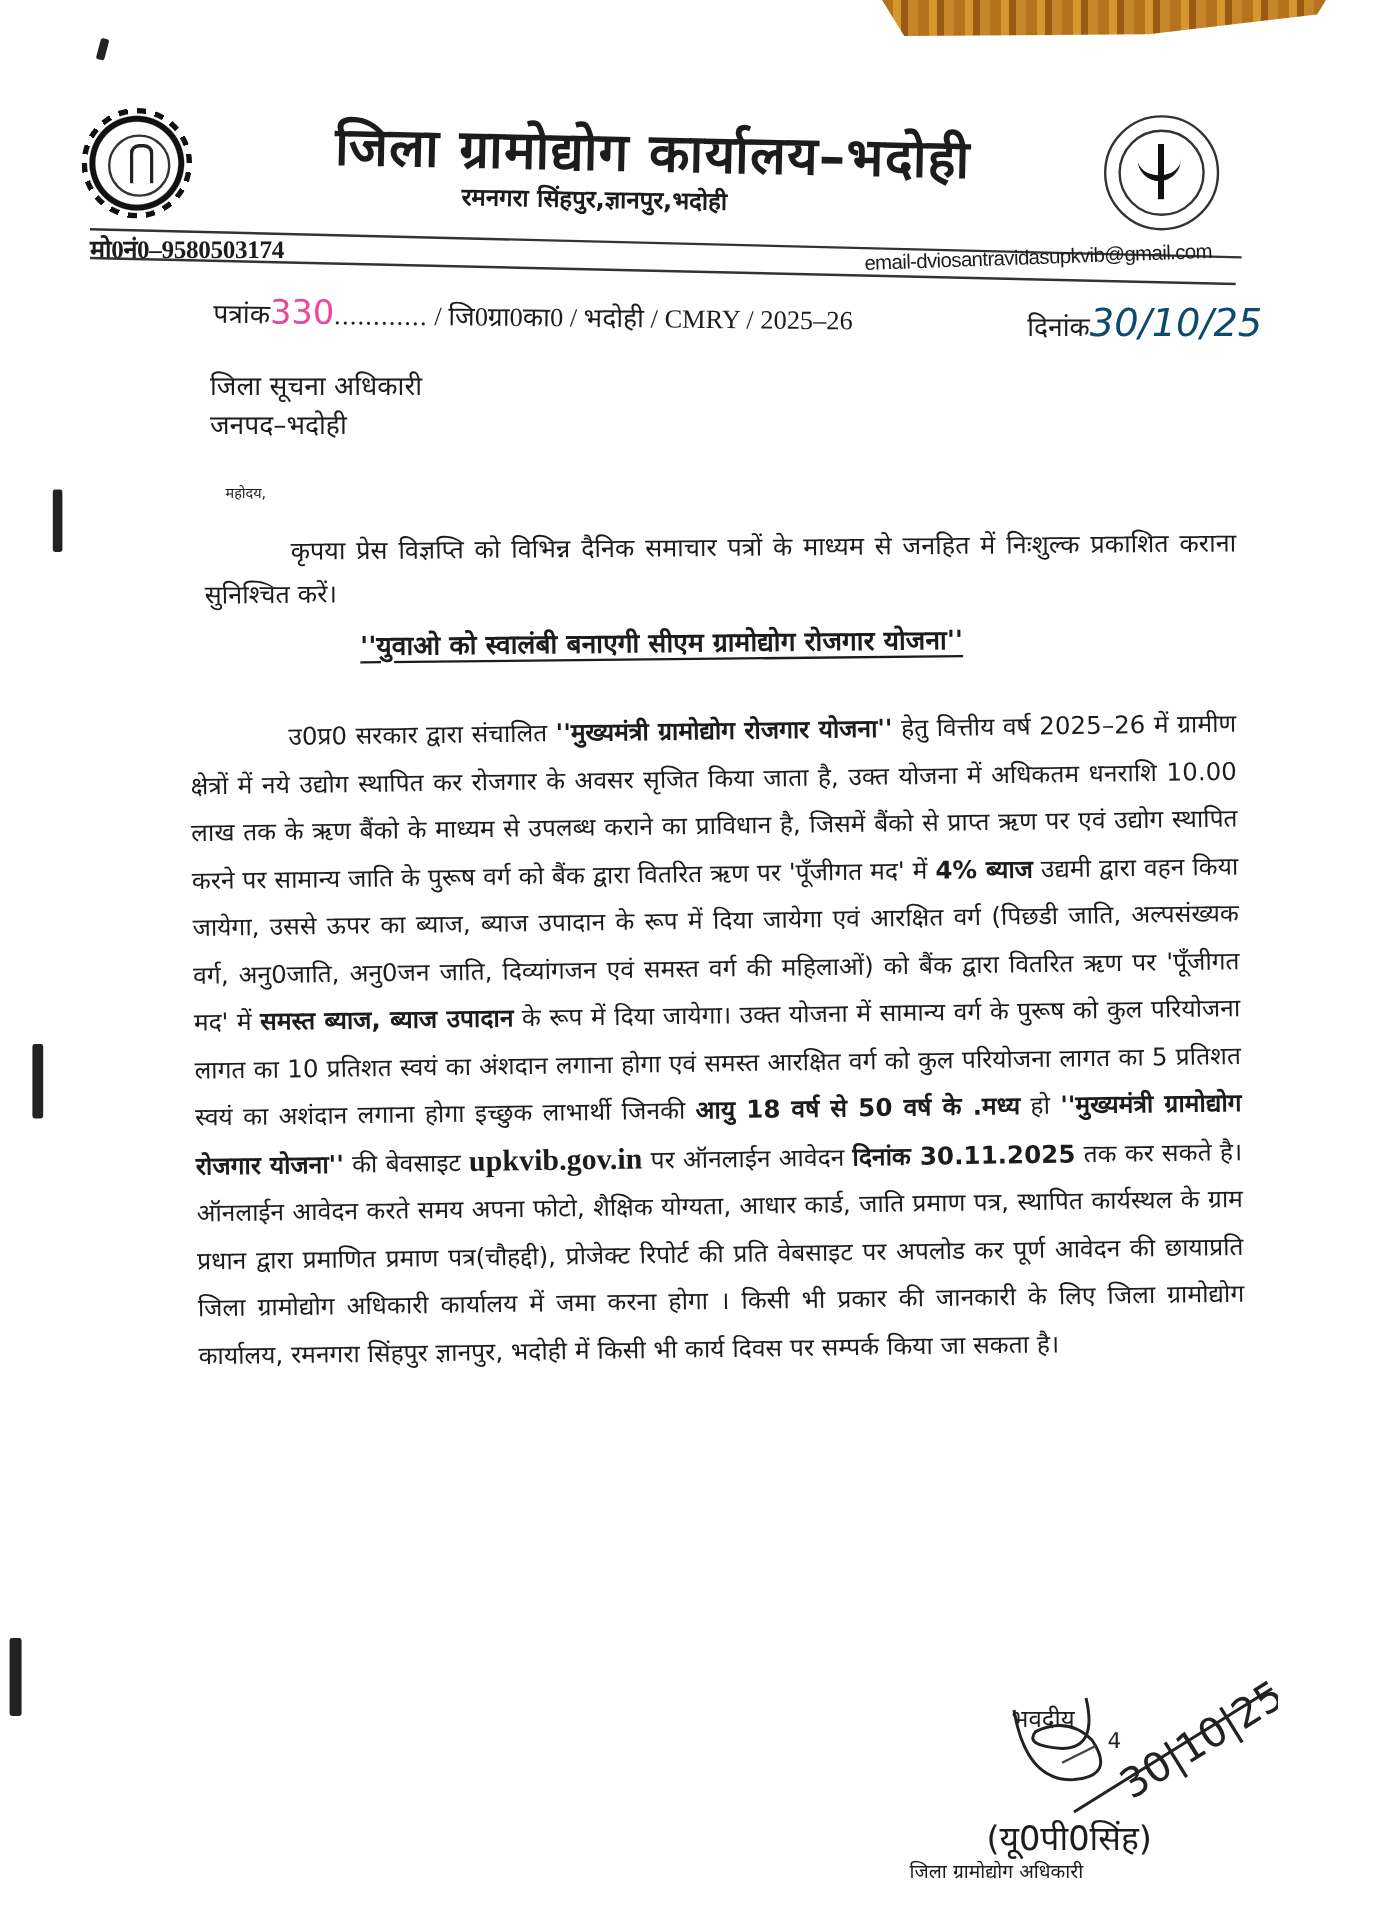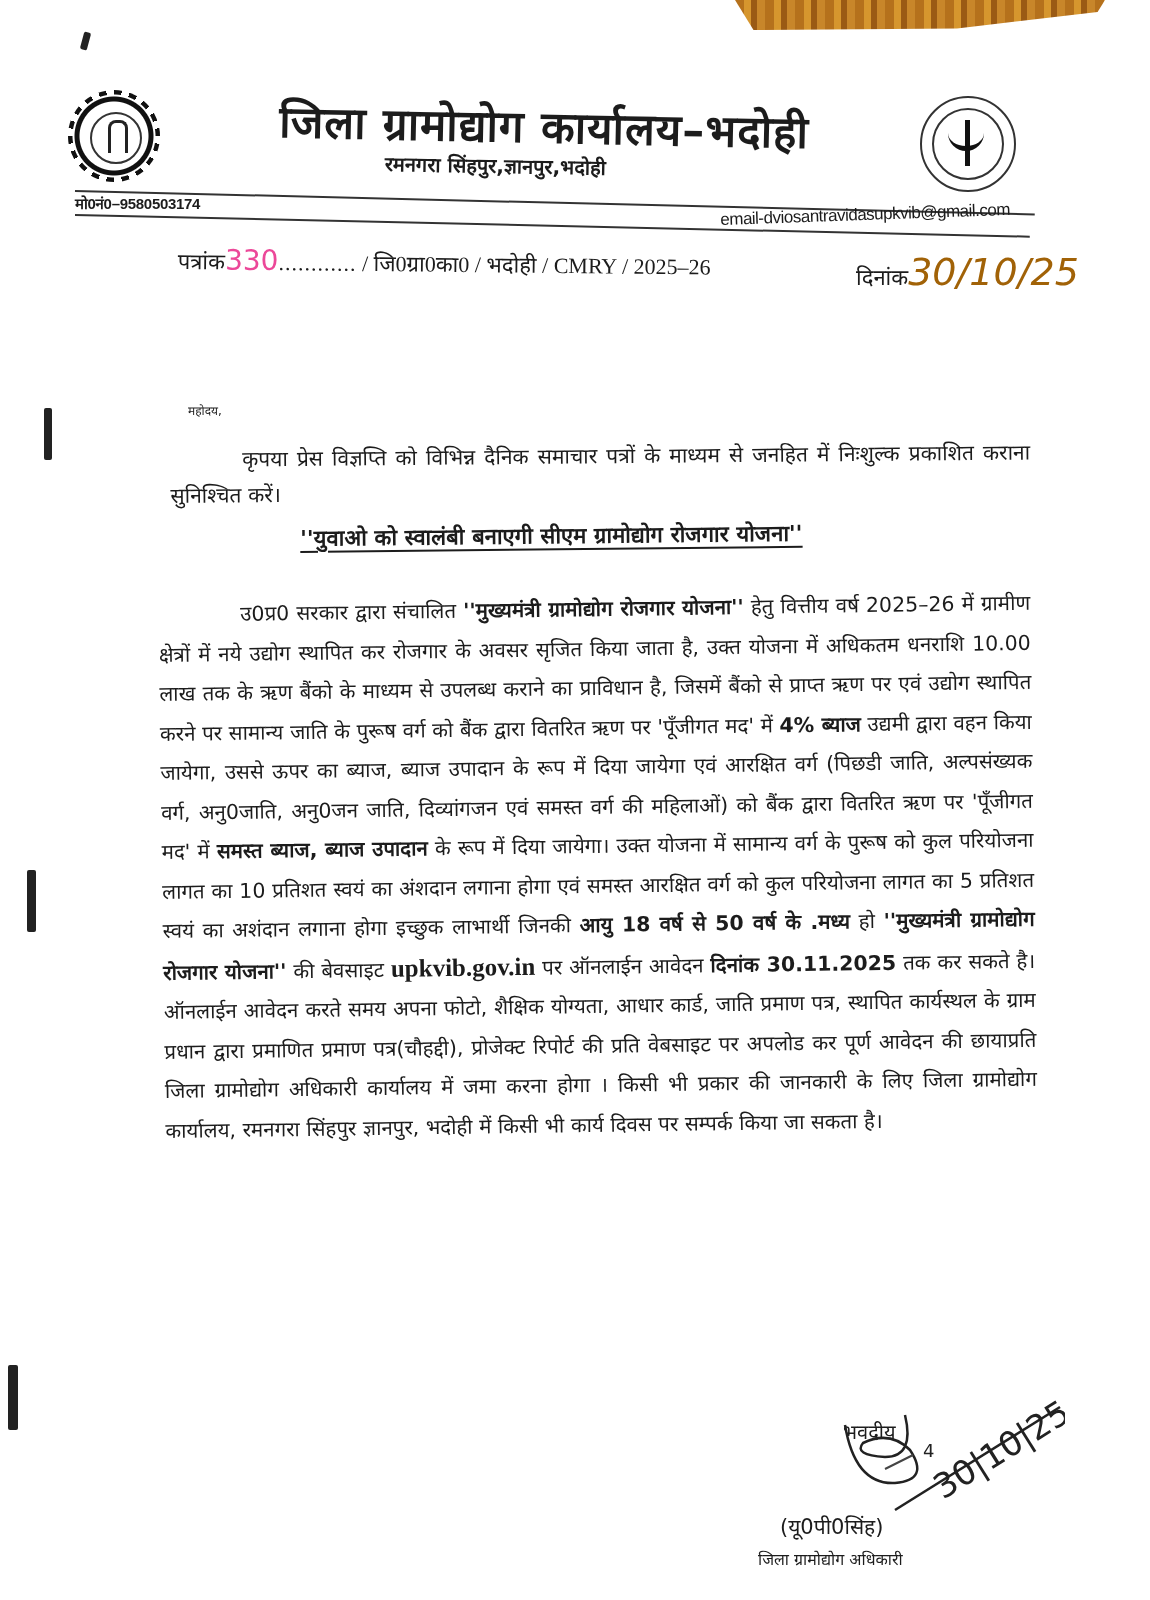--- a/index.html
+++ b/index.html
@@ -56,40 +56,40 @@
   .office-addr {
     position: absolute; left: 385px; top: 150px;
     font-size: 20px; font-weight: bold;
     transform: rotate(1deg); transform-origin: left top;
   }
   .rule {
     position: absolute; height: 2px; background: #333;
     transform-origin: left center;
   }
   .phone {
-    position: absolute; left: 75px; top: 193px; font-size: 15px; font-weight: bold;
-    font-family: Liberation Sans, sans-serif; letter-spacing: -0.3px;
+    position: absolute; left: 75px; top: 193px; font-size: 21px; font-weight: bold;
+    font-family: Liberation Serif, serif; letter-spacing: -0.3px;
   }
   .email {
     position: absolute; left: 720px; top: 210px; font-size: 17px;
     font-family: "Liberation Sans", sans-serif; letter-spacing: -0.5px;
     transform: rotate(-2deg); transform-origin: left top;
   }
   .ref-line {
     position: absolute; left: 178px; top: 243px; font-size: 22px;
     font-family: "Liberation Serif", serif;
     transform: rotate(0.6deg); transform-origin: left top; white-space: nowrap;
   }
   .ref-line .hand { color: #ec4899; font-family: "DejaVu Sans", sans-serif; font-size: 28px; }
   .ref-line .dots { letter-spacing: 1px; }
   .date-line {
     position: absolute; left: 856px; top: 250px; font-size: 22px; white-space: nowrap;
     font-family: "Liberation Serif", serif;
   }
-  .date-line .hand { color: #a16207; font-size: 38px; font-family: "DejaVu Sans", sans-serif; font-style: italic; }
+  .date-line .hand { color: #0c4a6e; font-size: 32px; font-family: "DejaVu Sans", sans-serif; font-style: italic; }
   .block { position: absolute; font-family: "DejaVu Sans", sans-serif; }
   .recipient { left: 175px; top: 306px; font-size: 22px; line-height: 33px; }
   .salutation { left: 188px; top: 402px; font-size: 12px; }
   .request {
     left: 170px; top: 442px; width: 860px; font-size: 21px; line-height: 36px;
     text-align: justify; text-indent: 72px;
     transform: rotate(-0.5deg); transform-origin: left top;
   }
   .headline {
     left: 300px; top: 522px; font-size: 22px; font-weight: bold;
@@ -98,21 +98,21 @@
   }
   .body-text {
     left: 158px; top: 596px; width: 872px; font-size: 20.5px; line-height: 39.5px;
     text-align: justify; text-indent: 82px;
     transform: rotate(-0.8deg); transform-origin: left top;
   }
   .body-text b { font-weight: bold; }
   .body-text .site { font-family: "Liberation Serif", serif; font-weight: bold; font-size: 25px; }
   .signoff { left: 843px; top: 1390px; font-size: 20px; margin-top: 28px; }
   .sig-svg { position: absolute; left: 835px; top: 1395px; }
-  .signer { left: 780px; top: 1512px; font-size: 21px; }
+  .signer { left: 822px; top: 1512px; font-size: 28px; }
   .designation { left: 758px; top: 1548px; font-size: 16px; }
 </style>
 </head>
 <body>
 
 <div class="page">
   <div class="wood"></div>
 
   <div class="margin-mark" style="left:82px;top:32px;width:7px;height:18px;transform:rotate(15deg);"></div>
   <div class="margin-mark" style="left:44px;top:408px;width:8px;height:52px;"></div>
@@ -135,20 +135,24 @@
   <div class="email">email-dviosantravidasupkvib@gmail.com</div>
 
   <div class="ref-line">
     <span>पत्रांक</span><span class="hand">330</span><span class="dots">............</span>
     <span>/ जि0ग्रा0का0 / भदोही / CMRY / 2025–26</span>
   </div>
   <div class="date-line">
     <span>दिनांक</span><span class="hand">30/10/25</span>
   </div>
 
+  <div class="block recipient">
+    <div>जिला सूचना अधिकारी</div>
+    <div>जनपद–भदोही</div>
+  </div>
 
   <div class="block salutation">महोदय,</div>
   <div class="block request">कृपया प्रेस विज्ञप्ति को विभिन्न दैनिक समाचार पत्रों के माध्यम से जनहित में निःशुल्क प्रकाशित कराना सुनिश्चित करें।</div>
   <div class="block headline">''युवाओ को स्वालंबी बनाएगी सीएम ग्रामोद्योग रोजगार योजना''</div>
 
   <div class="block body-text"><span>उ0प्र0 सरकार द्वारा संचालित </span><b>''मुख्यमंत्री ग्रामोद्योग रोजगार योजना''</b><span> हेतु वित्तीय वर्ष 2025–26 में ग्रामीण क्षेत्रों में नये उद्योग स्थापित कर रोजगार के अवसर सृजित किया जाता है, उक्त योजना में अधिकतम धनराशि 10.00 लाख तक के ऋण बैंको के माध्यम से उपलब्ध कराने का प्राविधान है, जिसमें बैंको से प्राप्त ऋण पर एवं उद्योग स्थापित करने पर सामान्य जाति के पुरूष वर्ग को बैंक द्वारा वितरित ऋण पर 'पूँजीगत मद' में </span><b>4%  ब्याज</b><span> उद्यमी द्वारा वहन किया जायेगा, उससे ऊपर का ब्याज, ब्याज उपादान के रूप में दिया जायेगा एवं आरक्षित वर्ग (पिछडी जाति, अल्पसंख्यक वर्ग, अनु0जाति, अनु0जन जाति, दिव्यांगजन एवं समस्त वर्ग की महिलाओं) को बैंक द्वारा वितरित ऋण पर 'पूँजीगत मद' में </span><b>समस्त ब्याज, ब्याज उपादान</b><span> के रूप में दिया जायेगा। उक्त योजना में सामान्य वर्ग के पुरूष को कुल परियोजना लागत का 10 प्रतिशत स्वयं का अंशदान लगाना होगा एवं समस्त आरक्षित वर्ग को कुल परियोजना लागत का 5 प्रतिशत स्वयं का अशंदान लगाना होगा इच्छुक लाभार्थी जिनकी </span><b>आयु 18 वर्ष से 50 वर्ष के .मध्य</b><span> हो </span><b>''मुख्यमंत्री ग्रामोद्योग रोजगार योजना''</b><span> की बेवसाइट </span><span class="site">upkvib.gov.in</span><span> पर ऑनलाईन आवेदन </span><b>दिनांक 30.11.2025</b><span> तक कर सकते है। ऑनलाईन आवेदन करते समय अपना फोटो, शैक्षिक योग्यता, आधार कार्ड, जाति प्रमाण पत्र, स्थापित कार्यस्थल के ग्राम प्रधान द्वारा प्रमाणित प्रमाण पत्र(चौहद्दी), प्रोजेक्ट रिपोर्ट की प्रति वेबसाइट पर अपलोड कर पूर्ण आवेदन की छायाप्रति जिला ग्रामोद्योग अधिकारी कार्यालय में जमा करना होगा । किसी भी प्रकार की जानकारी के लिए जिला ग्रामोद्योग कार्यालय, रमनगरा सिंहपुर ज्ञानपुर, भदोही में किसी भी कार्य दिवस पर सम्पर्क किया जा सकता है।</span></div>
 
   <div class="block signoff">भवदीय</div>
   <svg class="sig-svg" width="230" height="120" viewBox="0 0 230 120">
     <path d="M10 30 Q20 90 60 88 Q95 85 75 55 Q55 35 28 48 Q18 60 50 62 Q80 62 70 20" fill="none" stroke="#222" stroke-width="2.5"></path>

